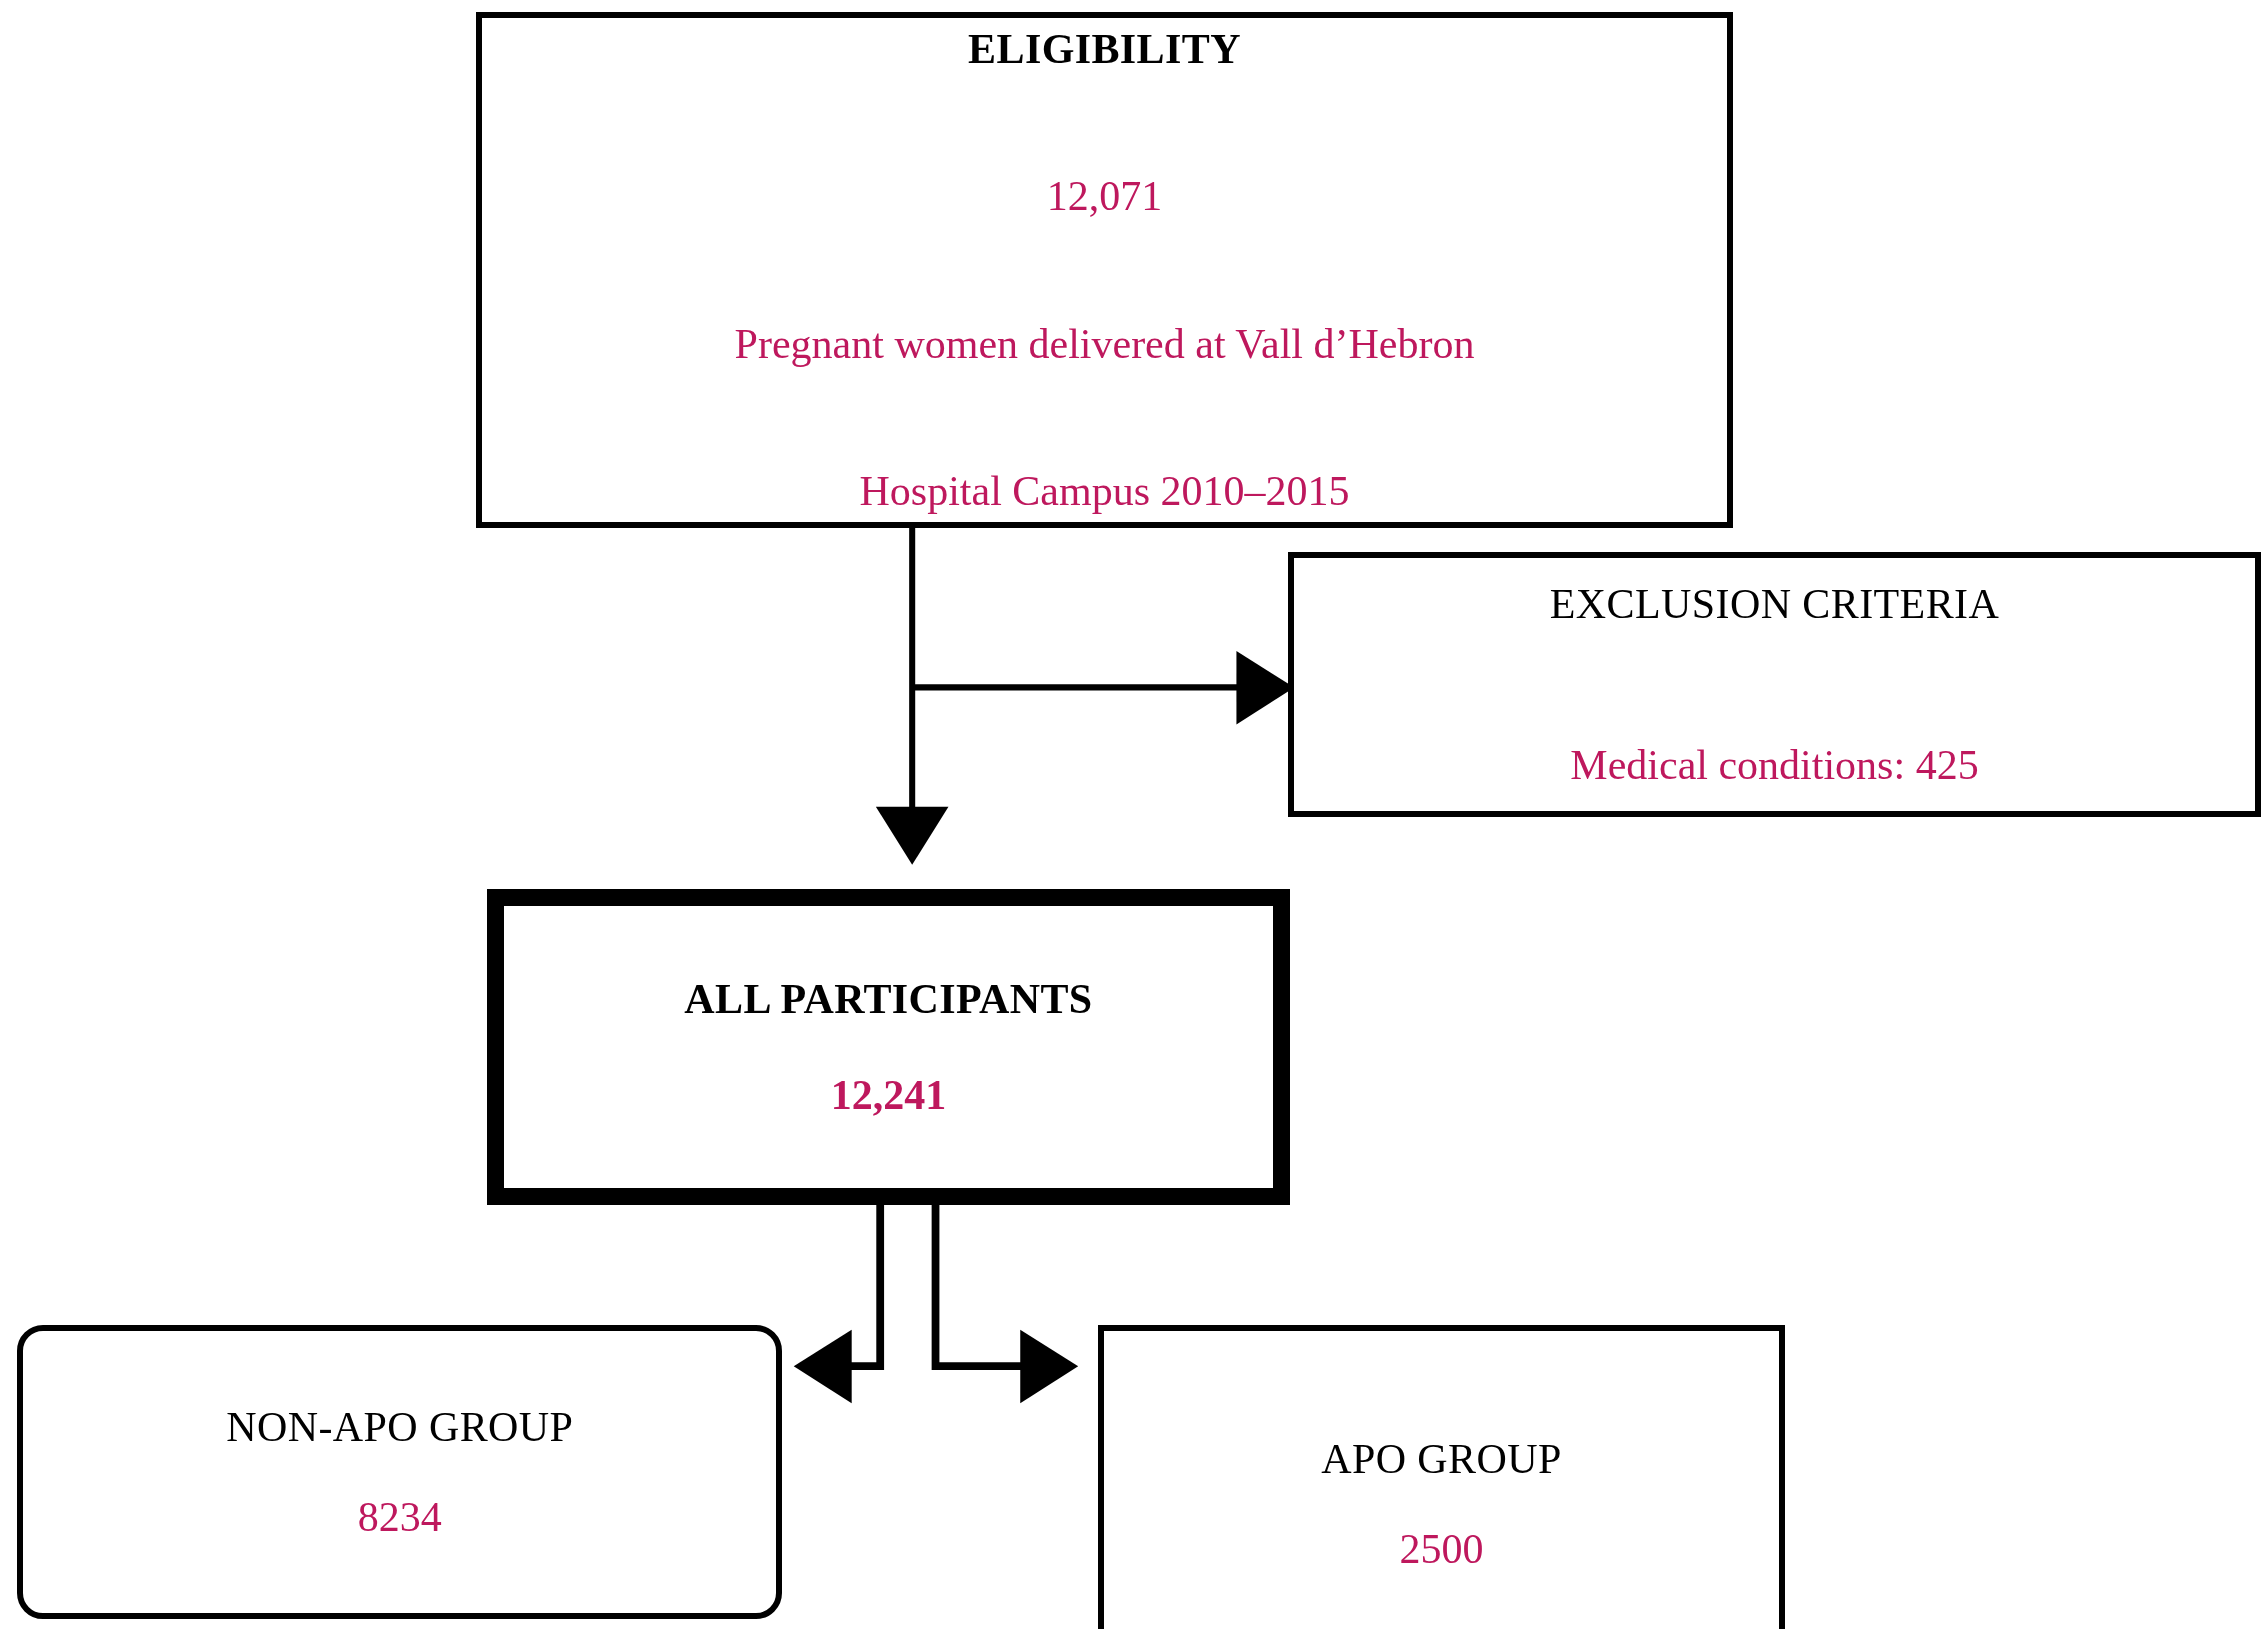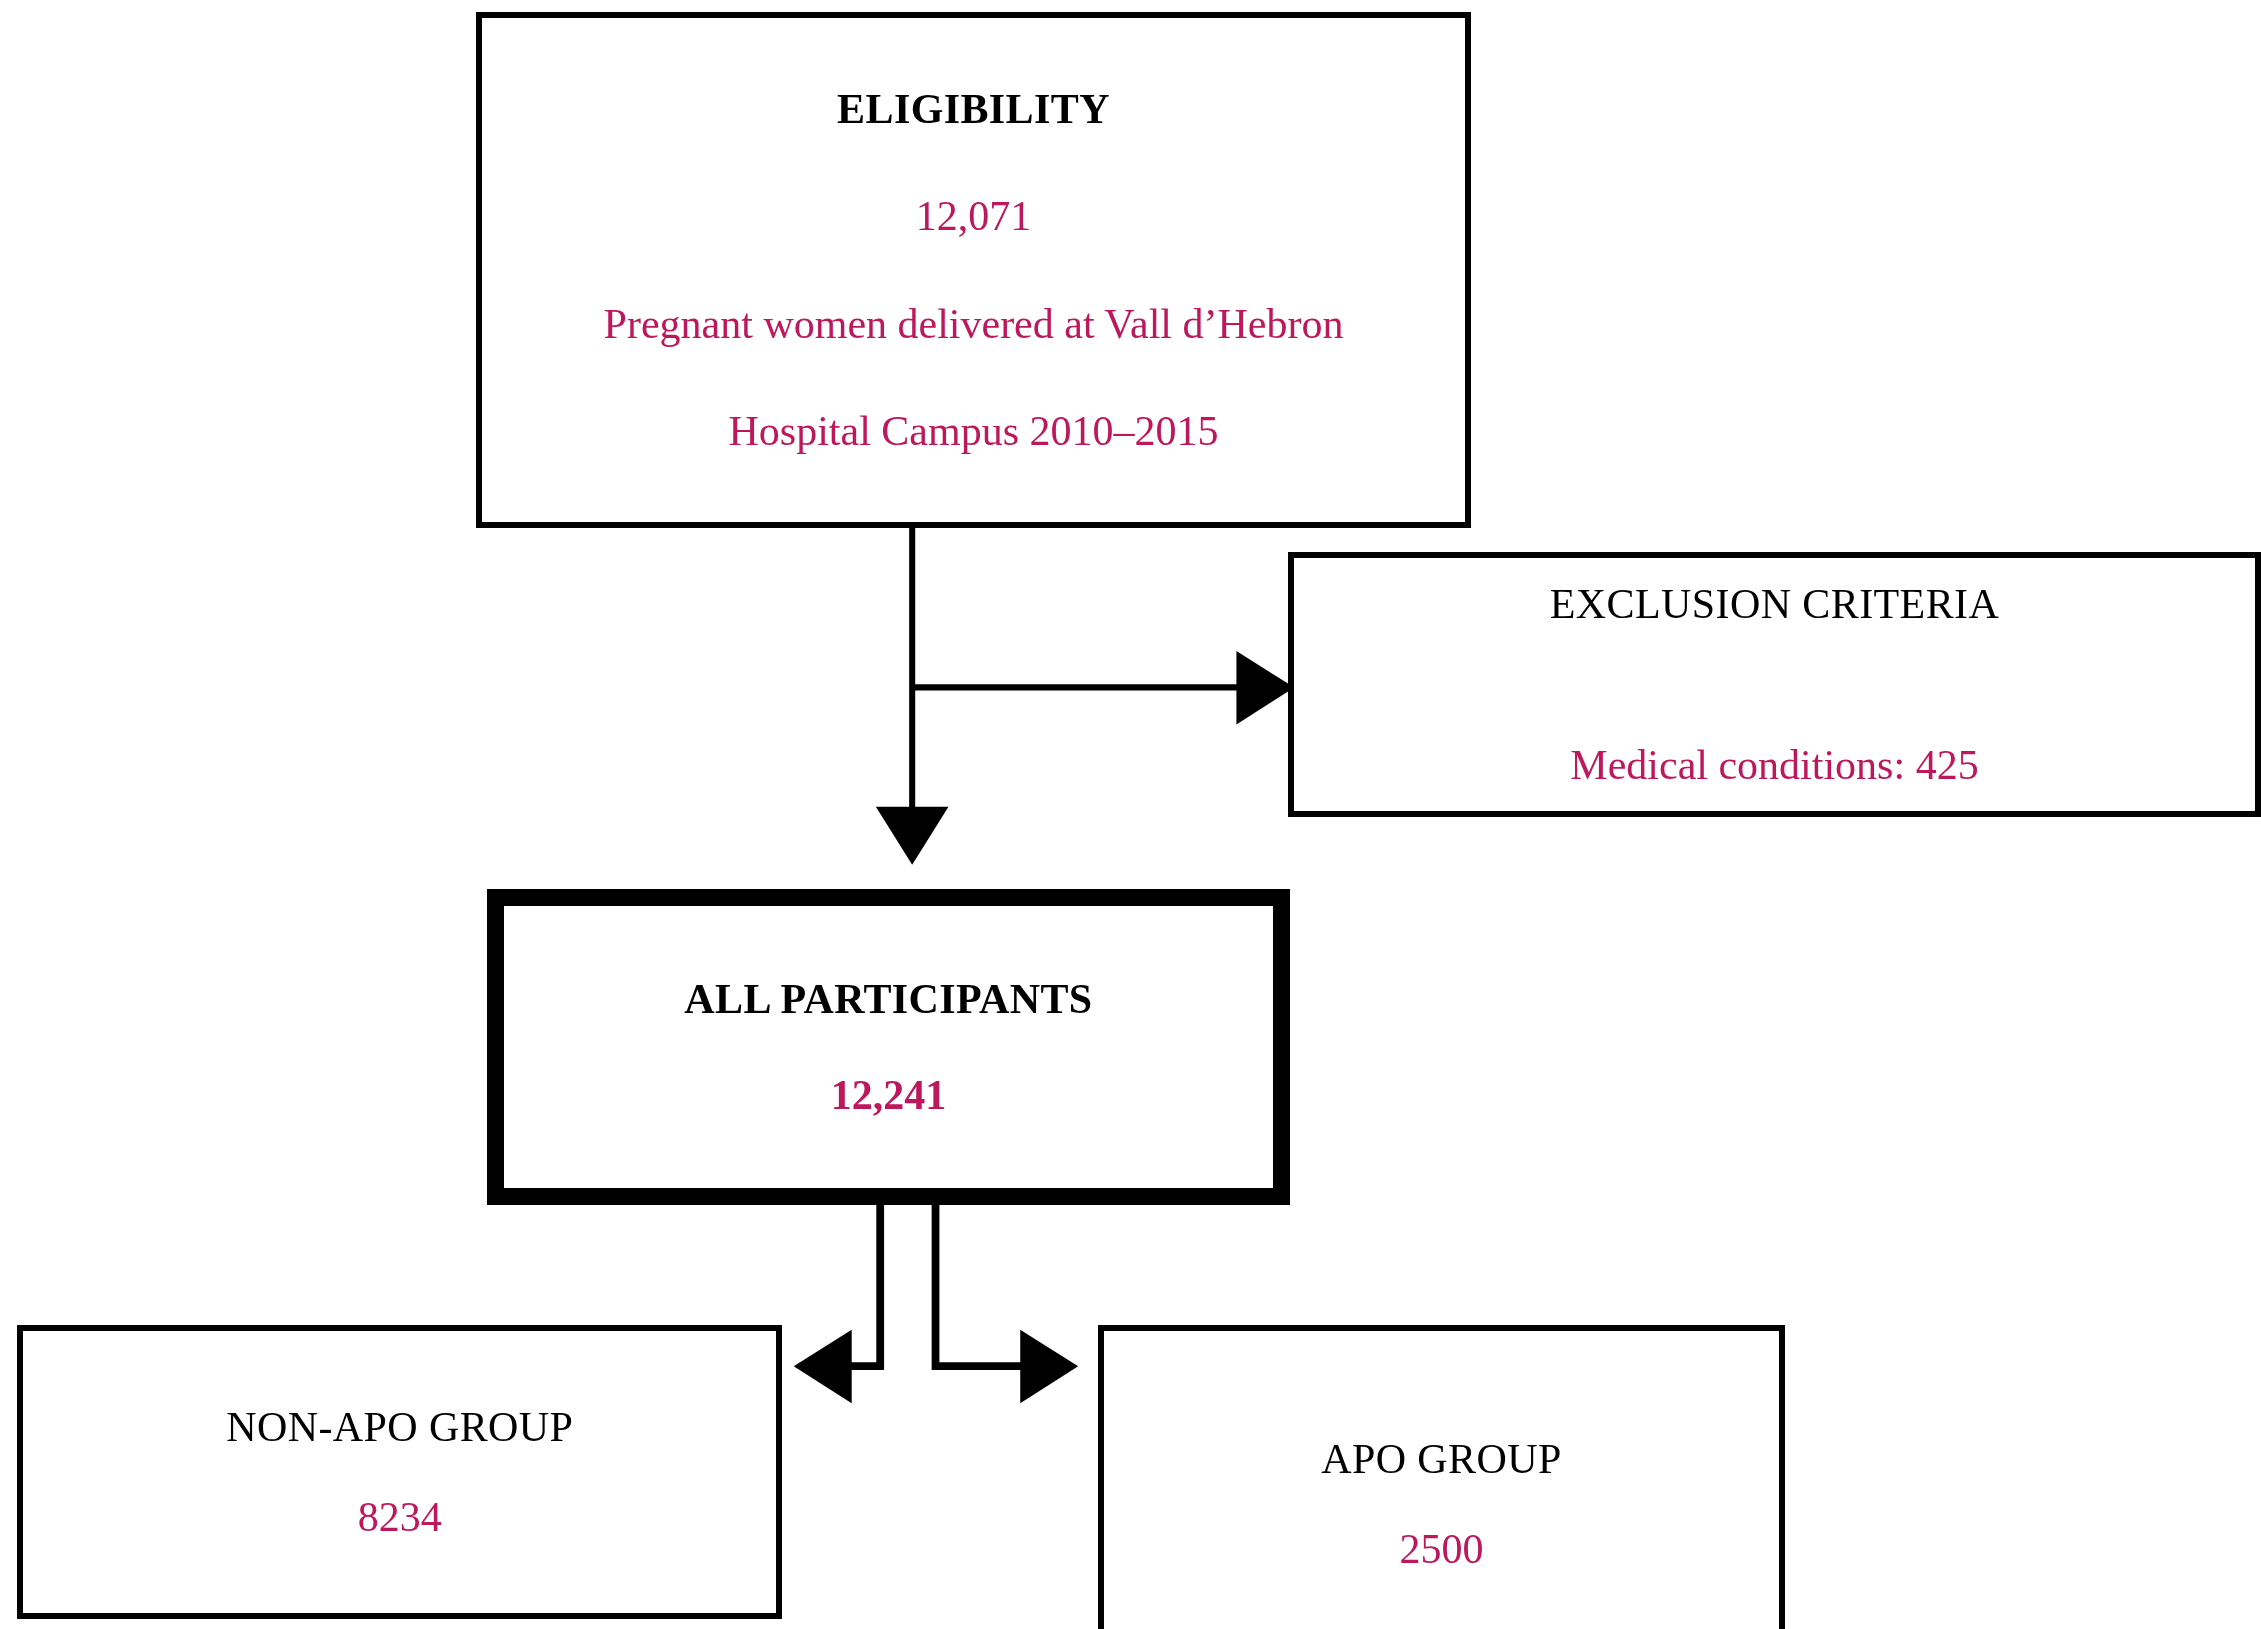--- a/index.html
+++ b/index.html
@@ -57,37 +57,39 @@
   }
   .node-line.bold {
     font-weight: bold;
   }
   .gap-lg { height: 61px; }
   .gap-md { height: 50px; }
   .gap-sm { height: 43px; }
 
   
   #box-eligibility {
-    left: 476px; top: 12px; width: 995px; height: 516px;
+    left: 476px; top: 12px; width: 1257px; height: 516px;
     padding: 0 16px;
+    gap: 20px;
   }
   #box-exclusion {
     left: 1288px; top: 552px; width: 973px; height: 265px;
     padding: 0 22.5px;
     border-right-width: 6px;
     gap: 32px;
   }
   #box-participants {
     left: 487px; top: 843px; width: 803px; height: 316px;
     padding: 0 21px;
     margin-top: 46px;
   }
   #box-nonapo {
     left: 17.3px; top: 1325px; width: 765px; height: 294px;
     padding: 0 17.3px;
+    border-radius: 26px;
   }
   #box-apo {
     left: 1098px; top: 1325px; width: 687px; height: 358px;
     padding: 0 8px;
   }
 </style>
 </head>
 <body>
 
 <div id="canvas">

